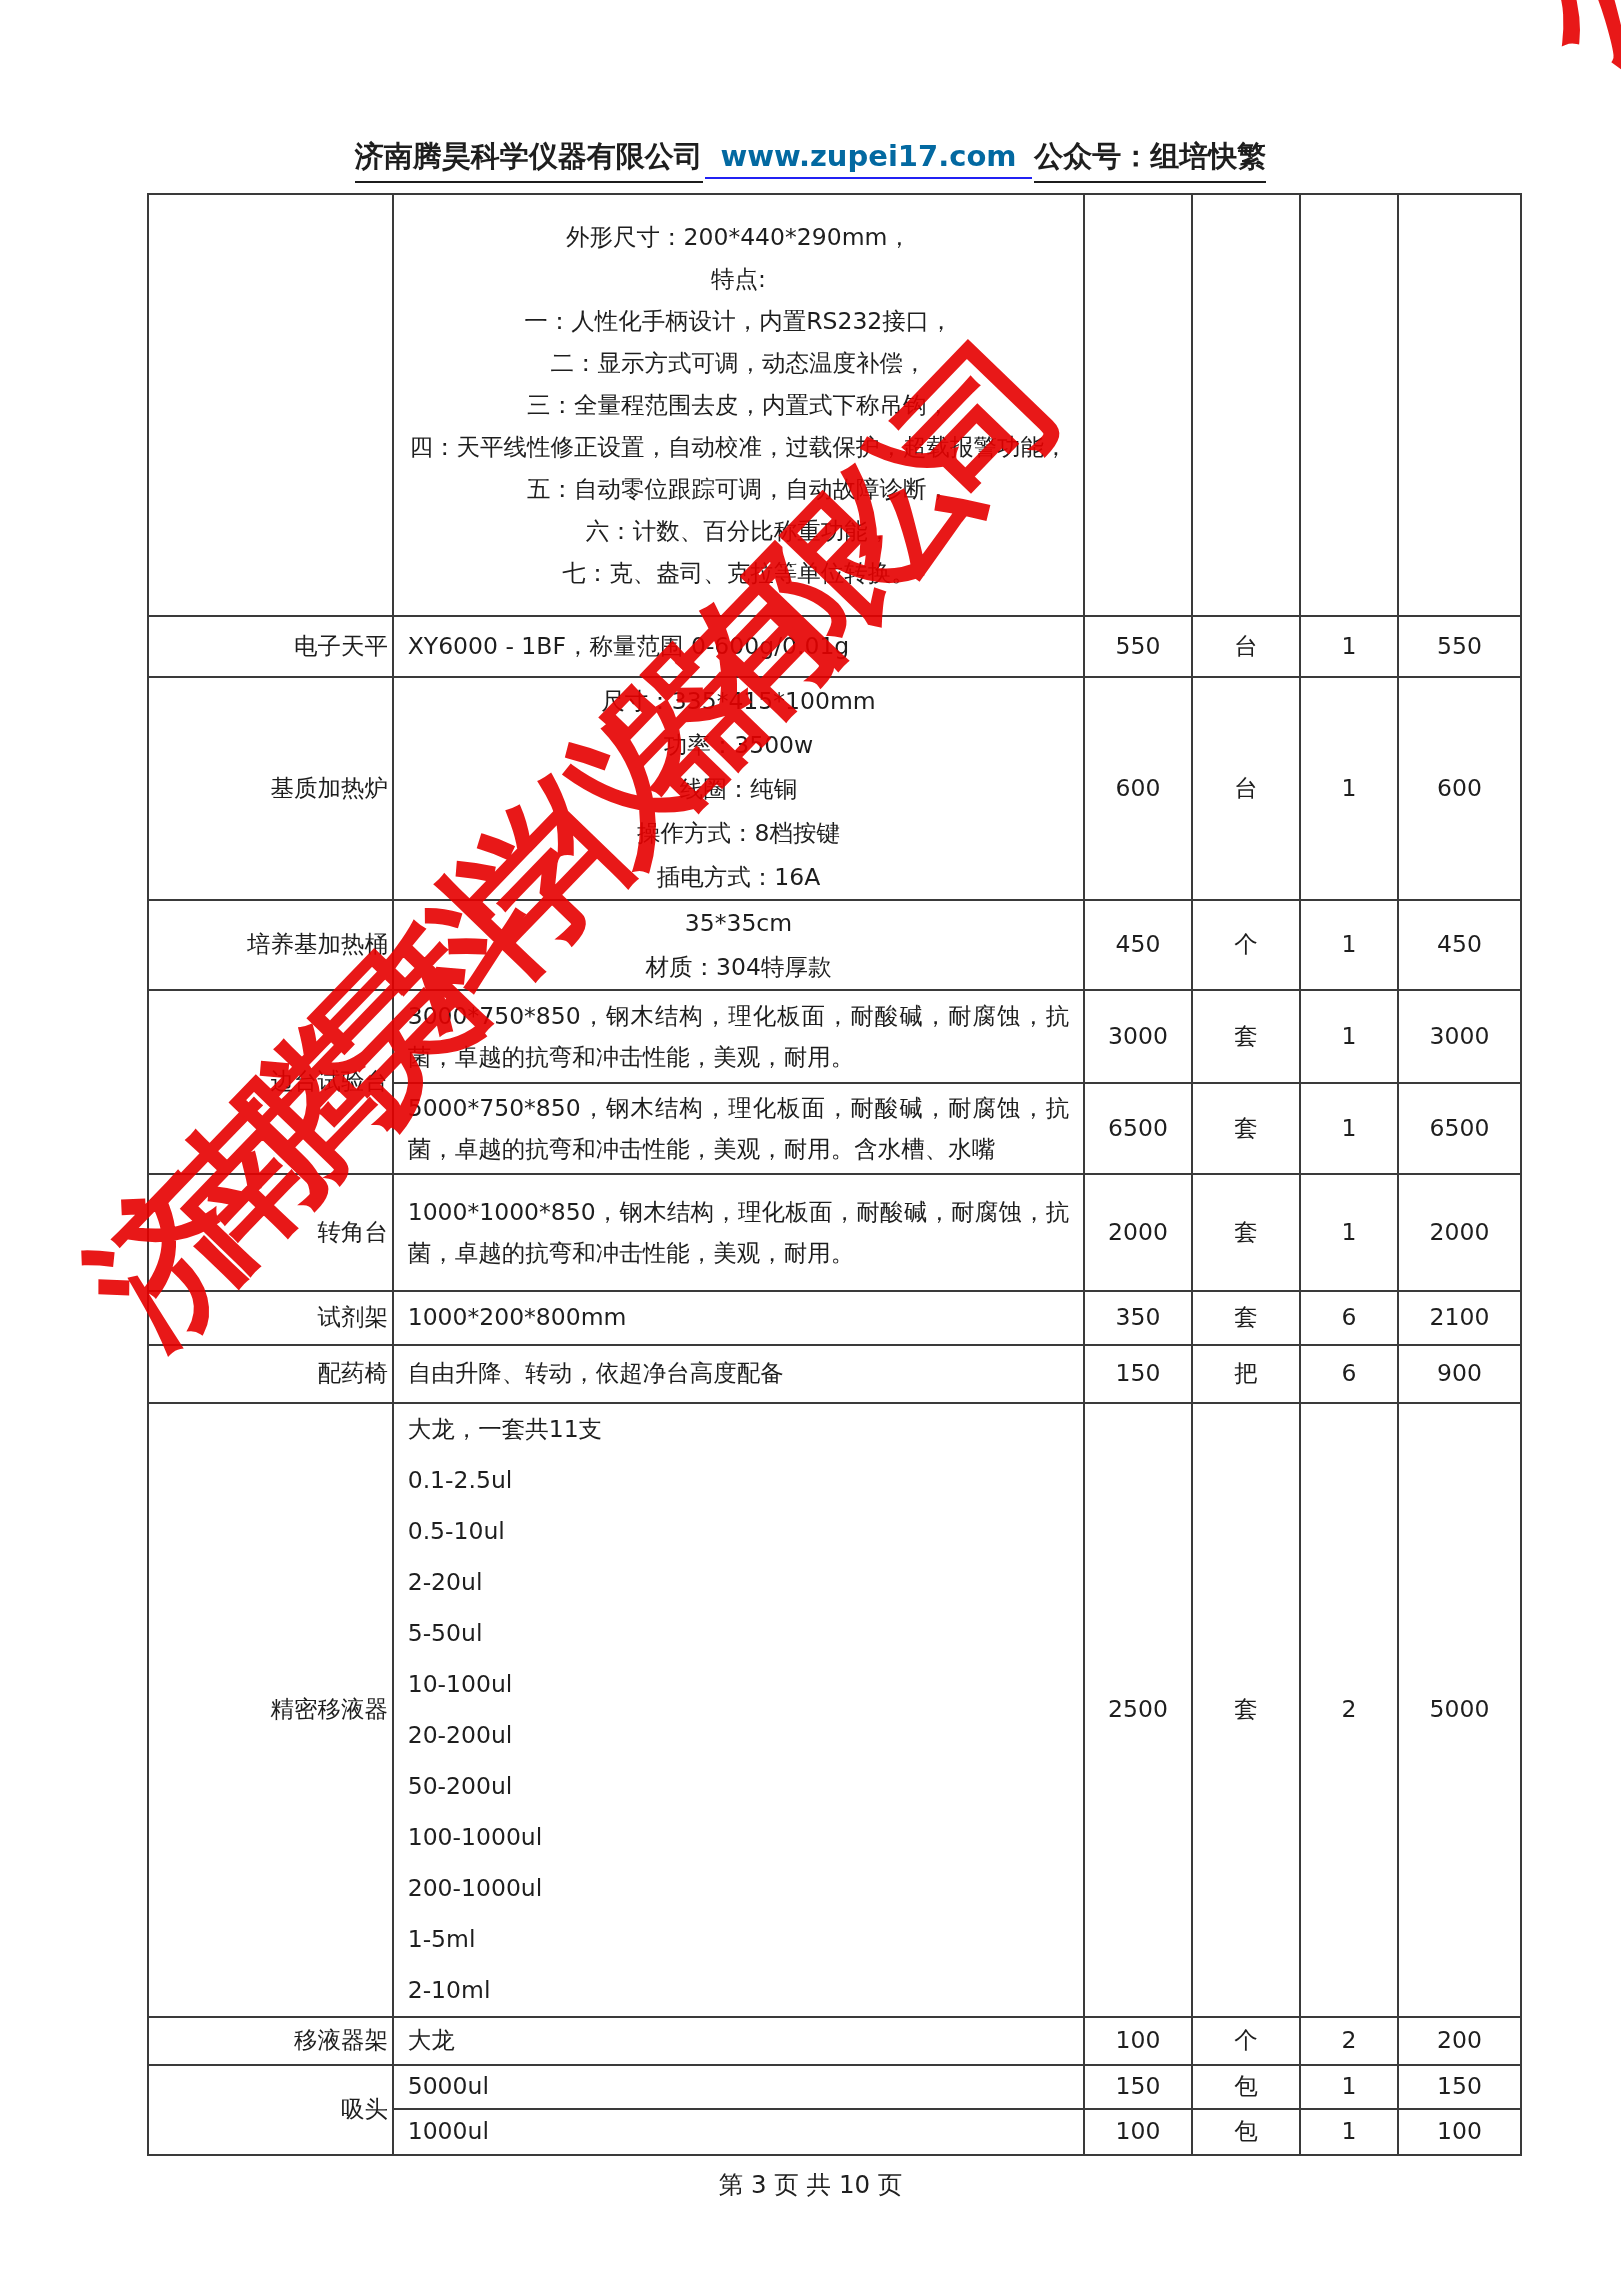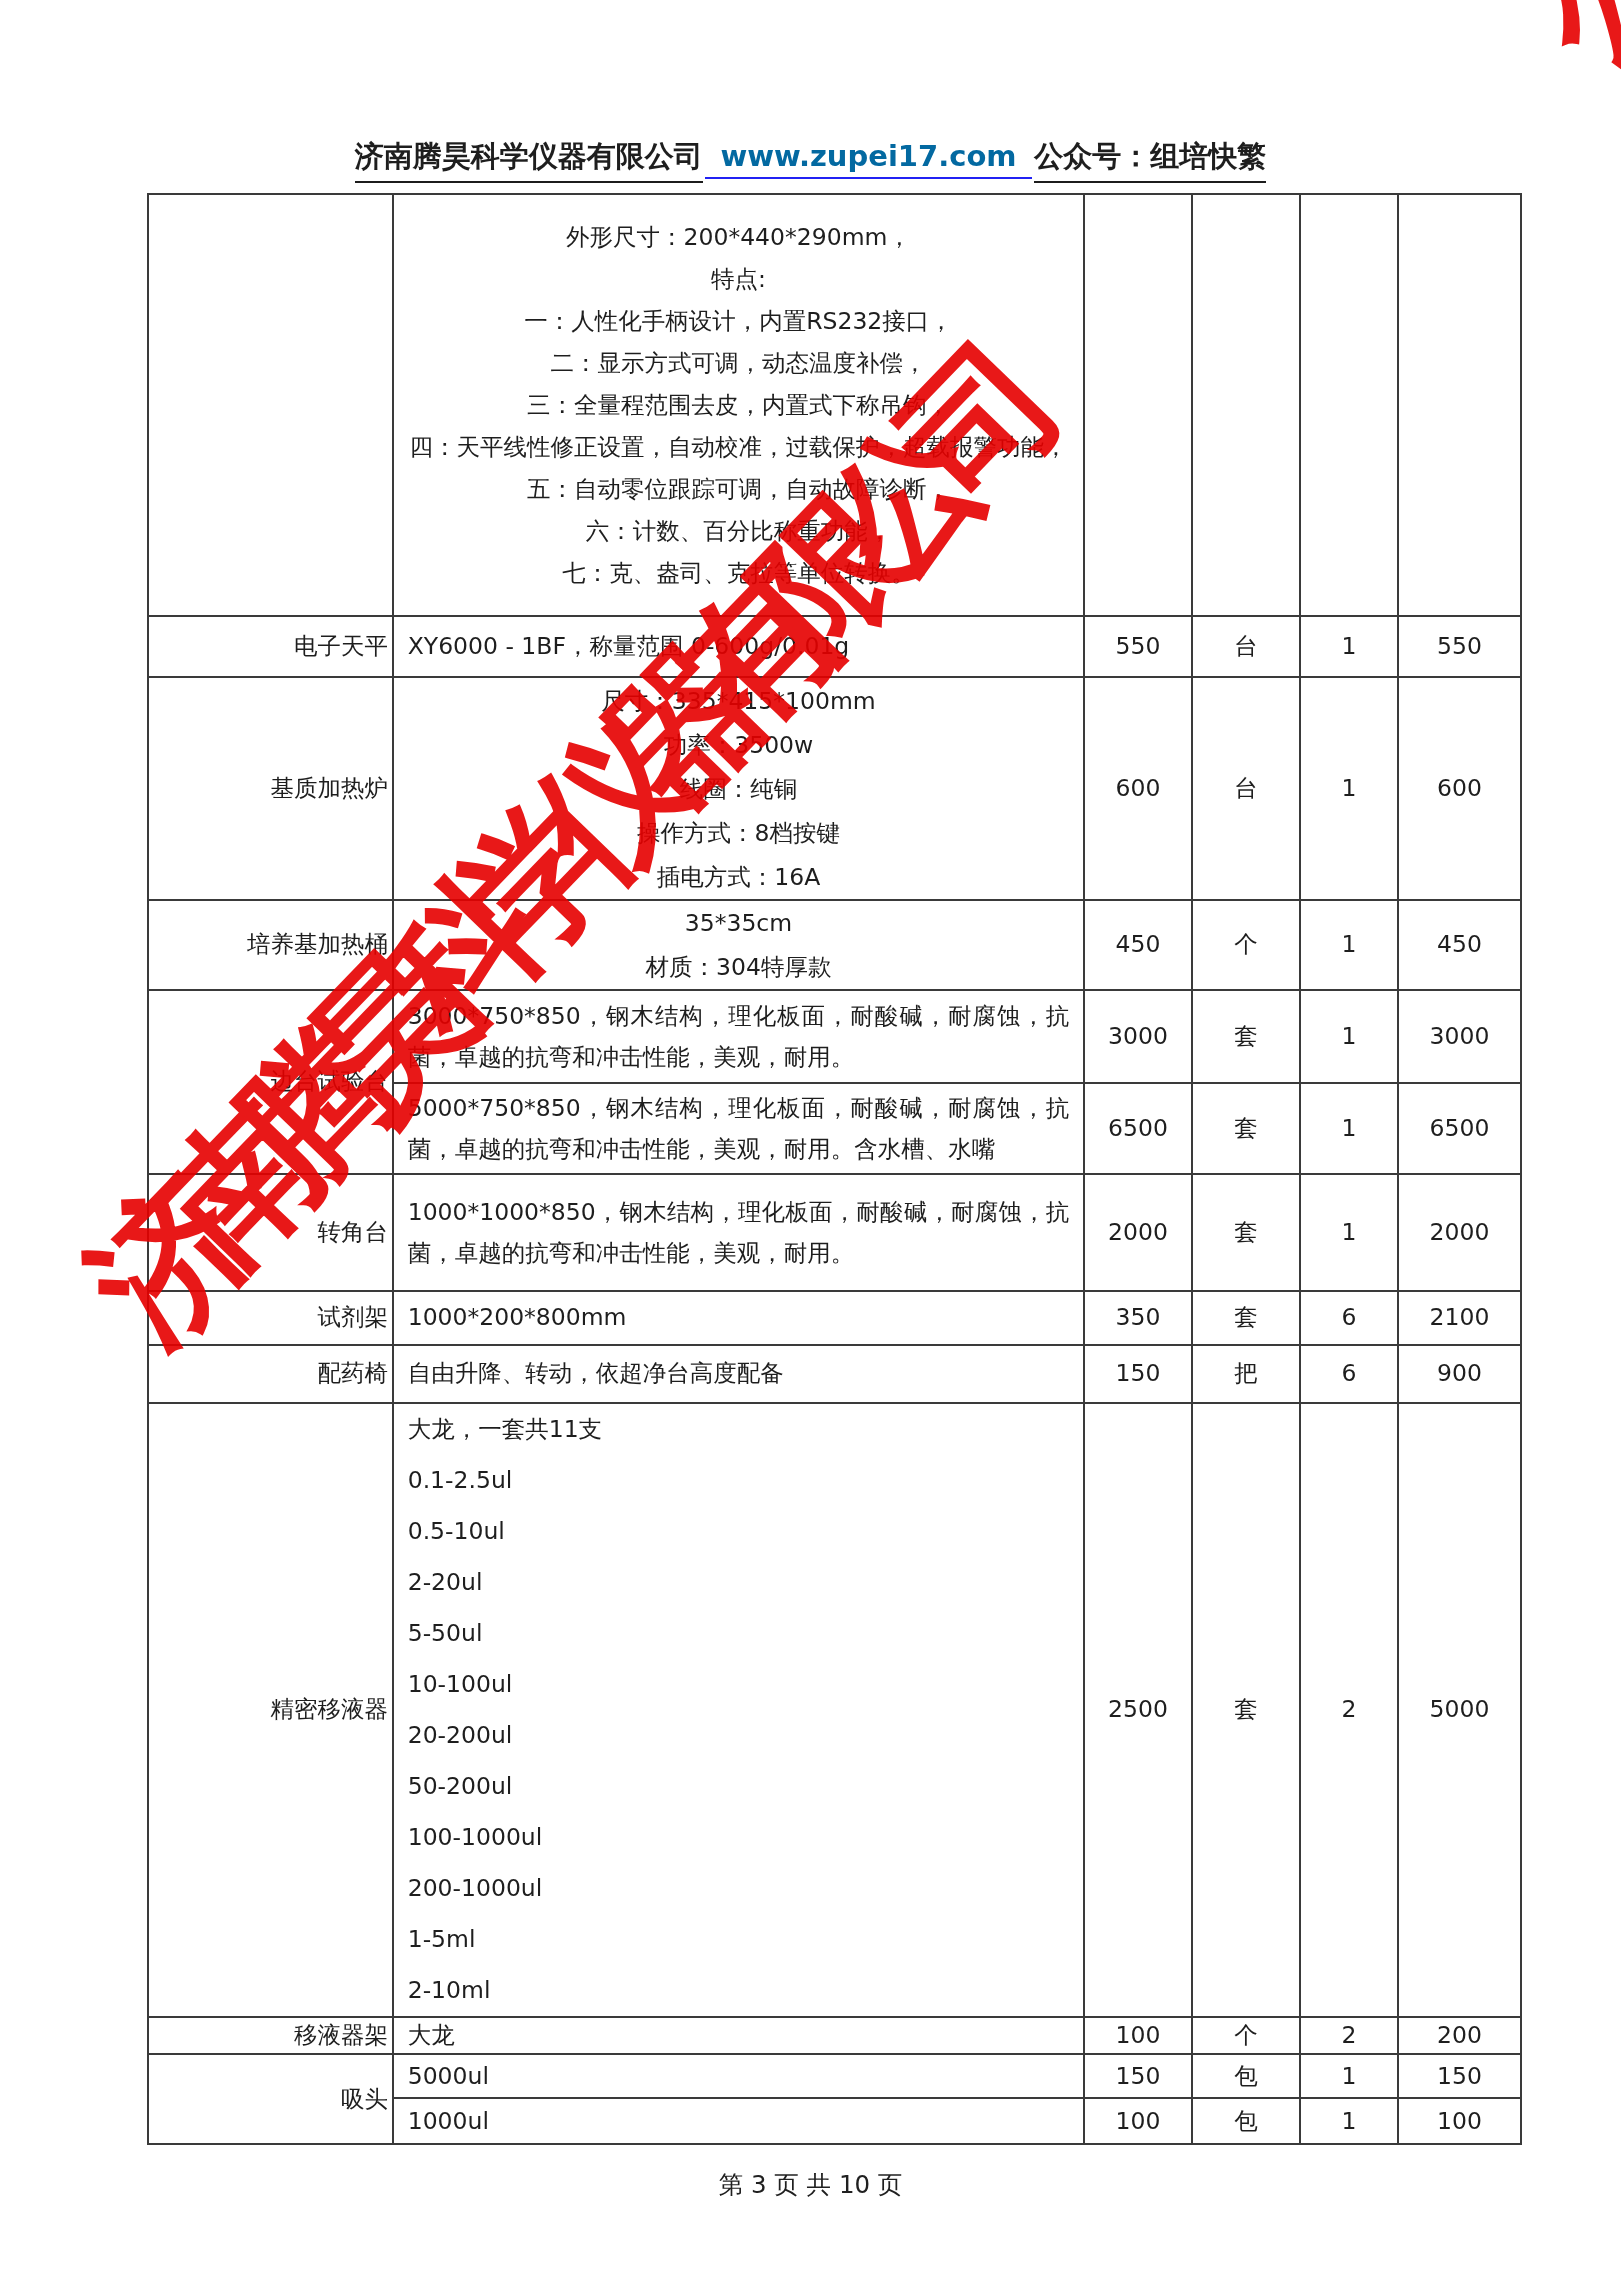--- a/index.html
+++ b/index.html
@@ -200,21 +200,21 @@
             <div>200-1000ul</div>
             <div>1-5ml</div>
             <div>2-10ml</div>
           </td>
       <td>2500</td>
       <td>套</td>
       <td>2</td>
       <td>5000</td>
     </tr>
 
-    <tr style="height:37px">
+    <tr style="height:48px">
       <td class="name">移液器架</td>
       <td class="desc center">大龙</td>
       <td>100</td>
       <td>个</td>
       <td>2</td>
       <td>200</td>
     </tr>
 
     <tr style="height:44px">
       <td class="name" rowspan="2">吸头</td>

